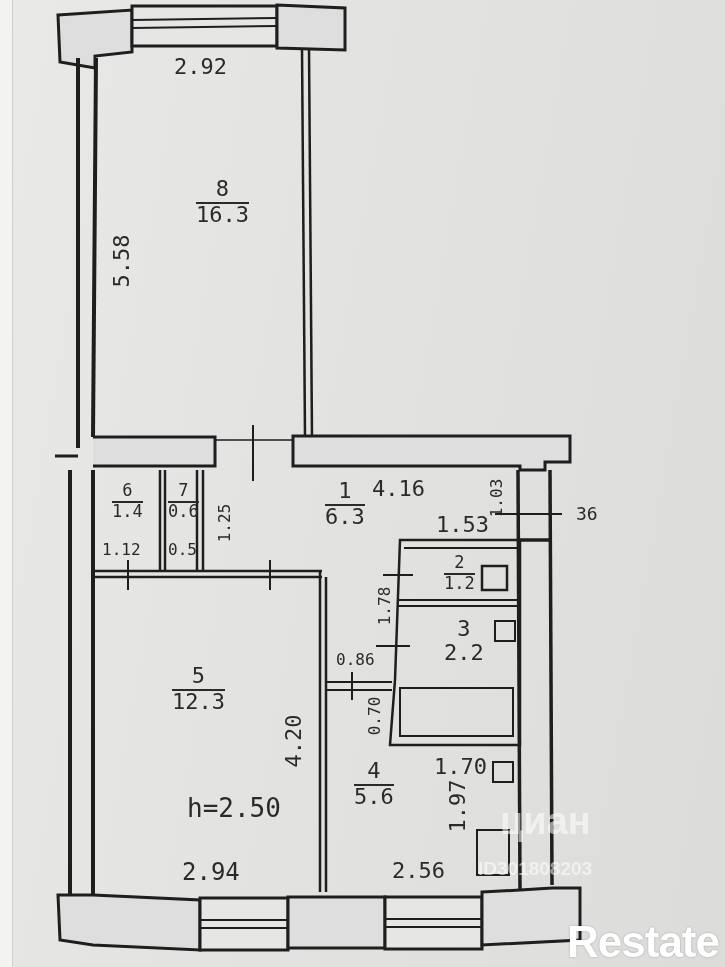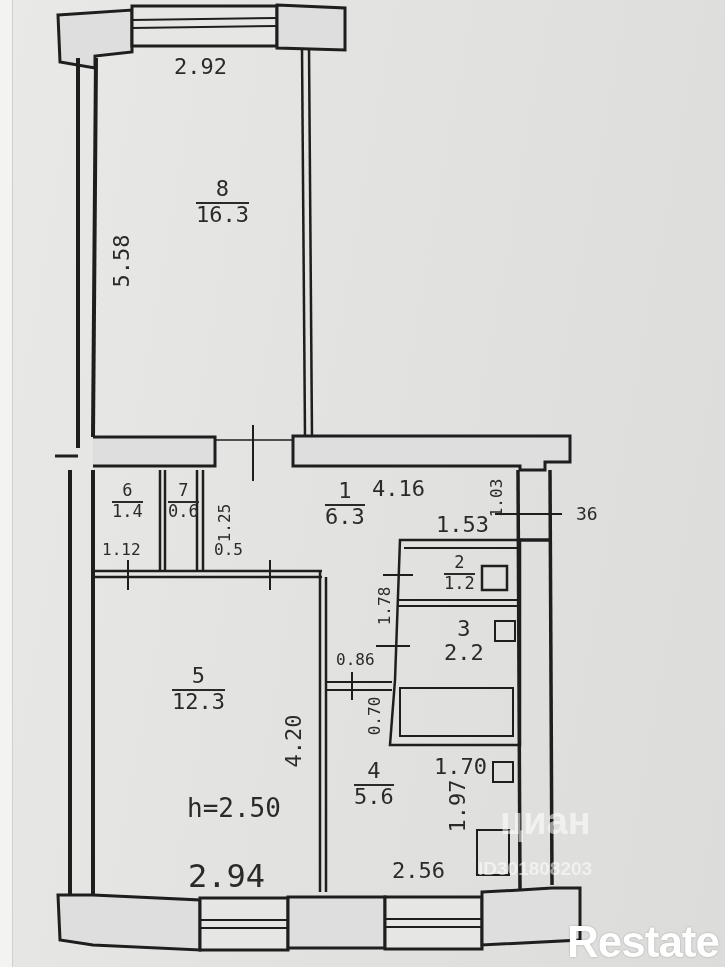--- a/index.html
+++ b/index.html
@@ -122,26 +122,26 @@
 </div>
 <div class="lbl" style="left:143px;top:795px;font-size:26px;margin-left:44px;">h=2.50</div>
 
 <div class="lbl" style="left:174px;top:56px;">2.92</div>
 <div class="lbl rot" style="left:96px;top:250px;">5.58</div>
 <div class="lbl" style="left:372px;top:478px;">4.16</div>
 <div class="lbl" style="left:436px;top:514px;">1.53</div>
 <div class="lbl rot small" style="left:478px;top:490px;">1.03</div>
 <div class="lbl rot small" style="left:206px;top:515px;">1.25</div>
 <div class="lbl small" style="left:102px;top:542px;">1.12</div>
-<div class="lbl small" style="left:168px;top:542px;padding-left:46px;">0.5</div>
+<div class="lbl small" style="left:168px;top:542px;">0.5</div>
 <div class="lbl rot small" style="left:366px;top:598px;">1.78</div>
 <div class="lbl small" style="left:336px;top:652px;">0.86</div>
 <div class="lbl rot small" style="left:356px;top:708px;">0.70</div>
 <div class="lbl" style="left:434px;top:756px;">1.70</div>
 <div class="lbl rot" style="left:432px;top:795px;">1.97</div>
 <div class="lbl" style="left:392px;top:860px;">2.56</div>
 <div class="lbl rot" style="left:268px;top:730px;">4.20</div>
-<div class="lbl" style="left:188px;top:860px;font-size:32px;">2.94</div>
+<div class="lbl" style="left:182px;top:860px;font-size:24px;">2.94</div>
 <div class="lbl" style="left:576px;top:505px;font-size:18px;">36</div>
 
 <div class="wm" style="left:500px;top:800px;font-size:38px;font-weight:bold;">циан</div>
 <div class="wm" style="left:478px;top:858px;font-size:19px;font-weight:bold;">ID301808203</div>
 <div class="restate">Restate</div>
 
 </body></html>

